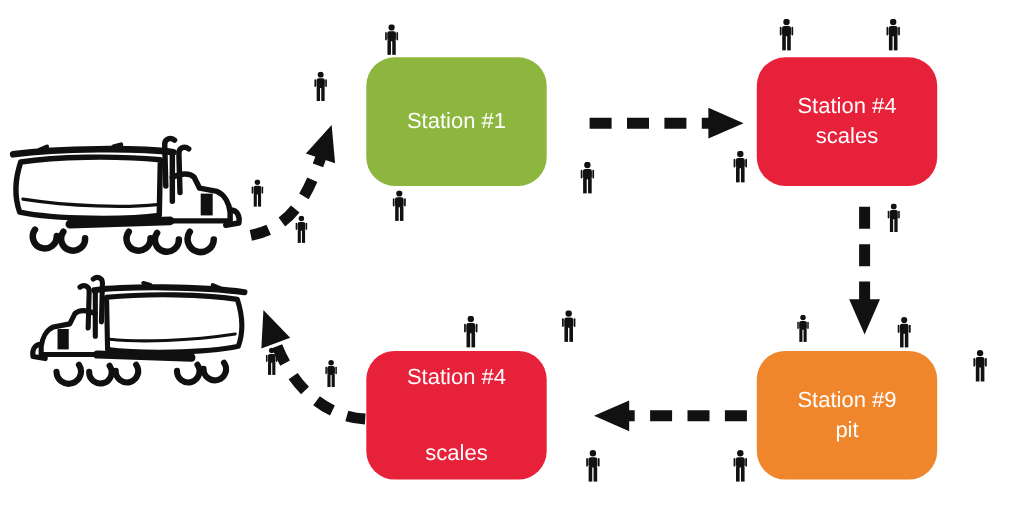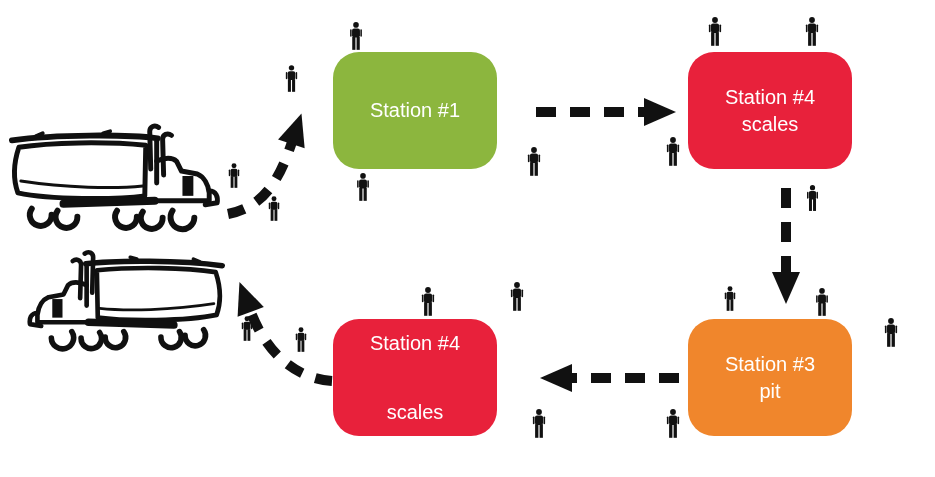--- a/index.html
+++ b/index.html
@@ -47,21 +47,21 @@
   </svg>
 
   <div class="station" id="st1" style="background: rgb(140, 182, 62); color: rgb(255, 255, 255);">
     <div>Station #1</div>
   </div>
   <div class="station" id="st2" style="background: rgb(232, 33, 59); color: rgb(255, 255, 255);">
     <div>Station #4</div>
     <div>scales</div>
   </div>
   <div class="station" id="st3" style="background: rgb(240, 134, 44); color: rgb(255, 255, 255);">
-    <div>Station #3</div>
+    <div>Station #9</div>
     <div>pit</div>
   </div>
   <div class="station" id="st4" style="background: rgb(232, 33, 59); color: rgb(255, 255, 255);">
     <div>Station #4</div>
     <div>scales</div>
   </div>
 
   <div class="truck" id="truck-in">
     <svg viewBox="0 0 230 112">
       <g class="tline" stroke-width="5">

